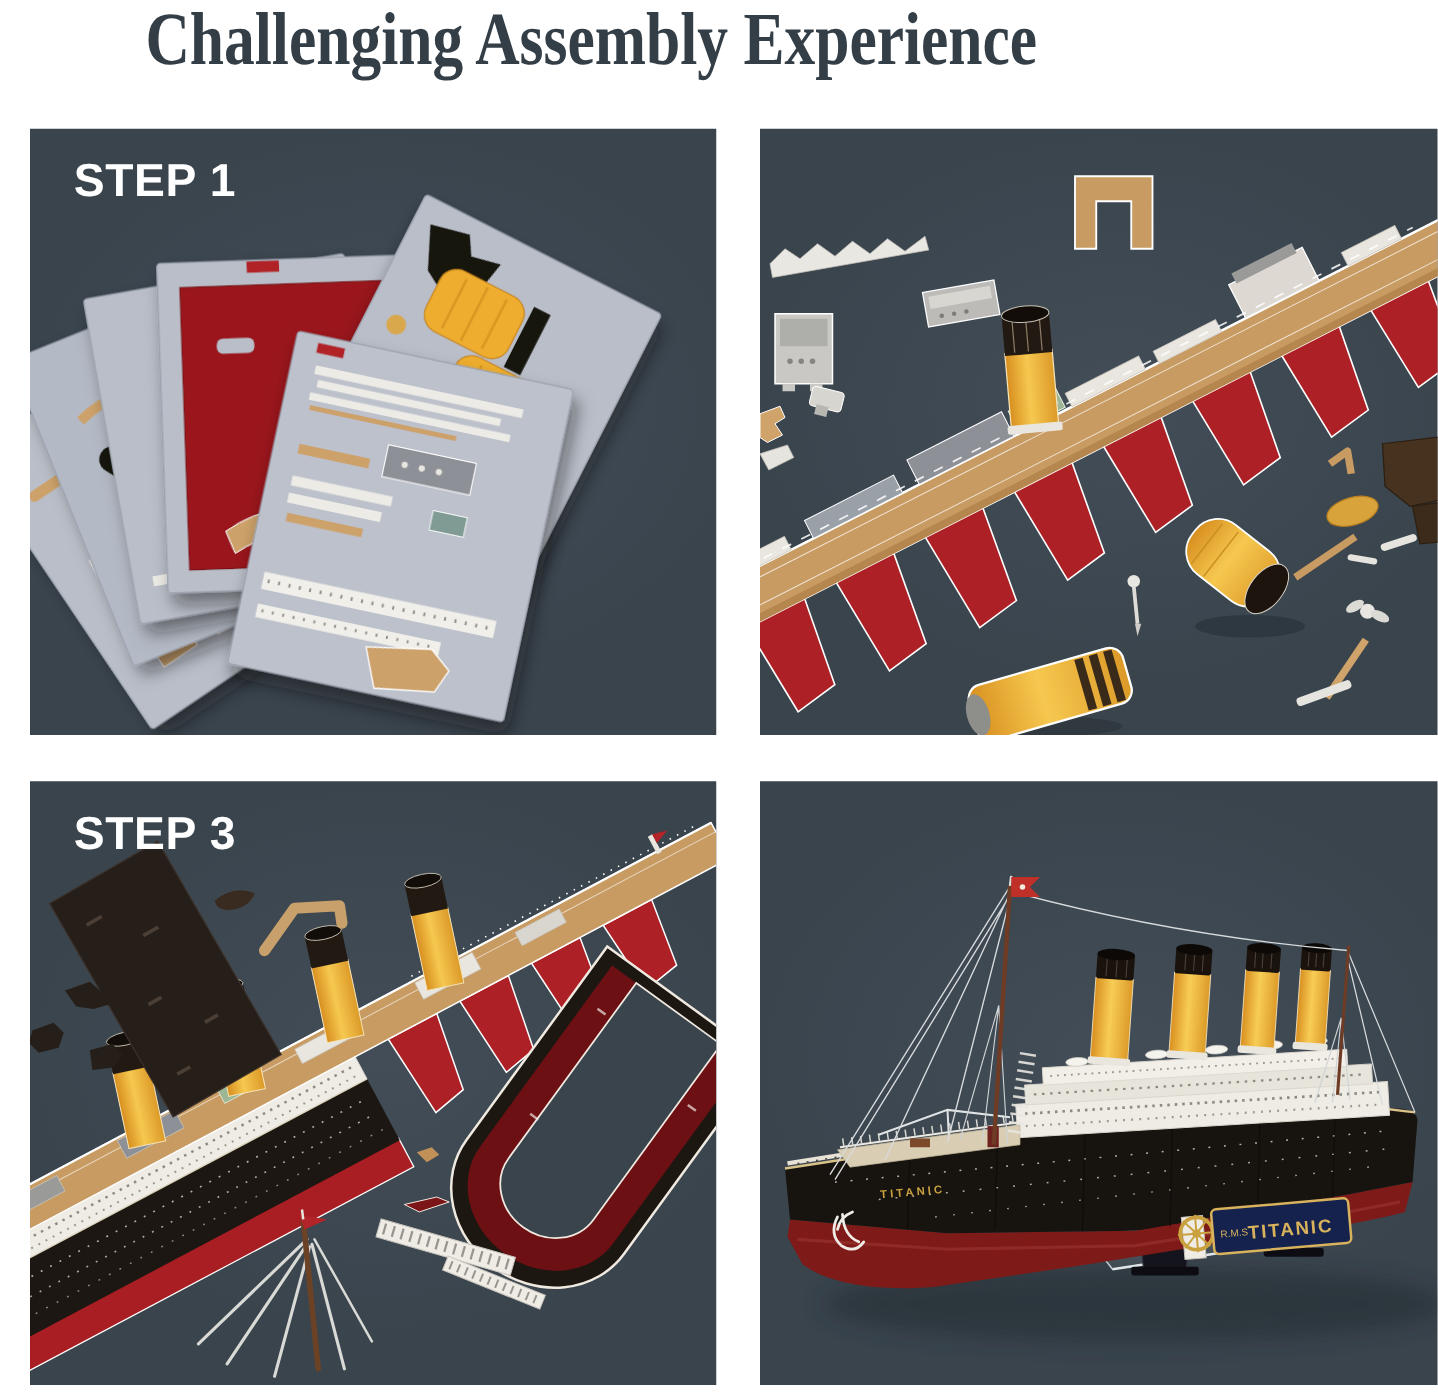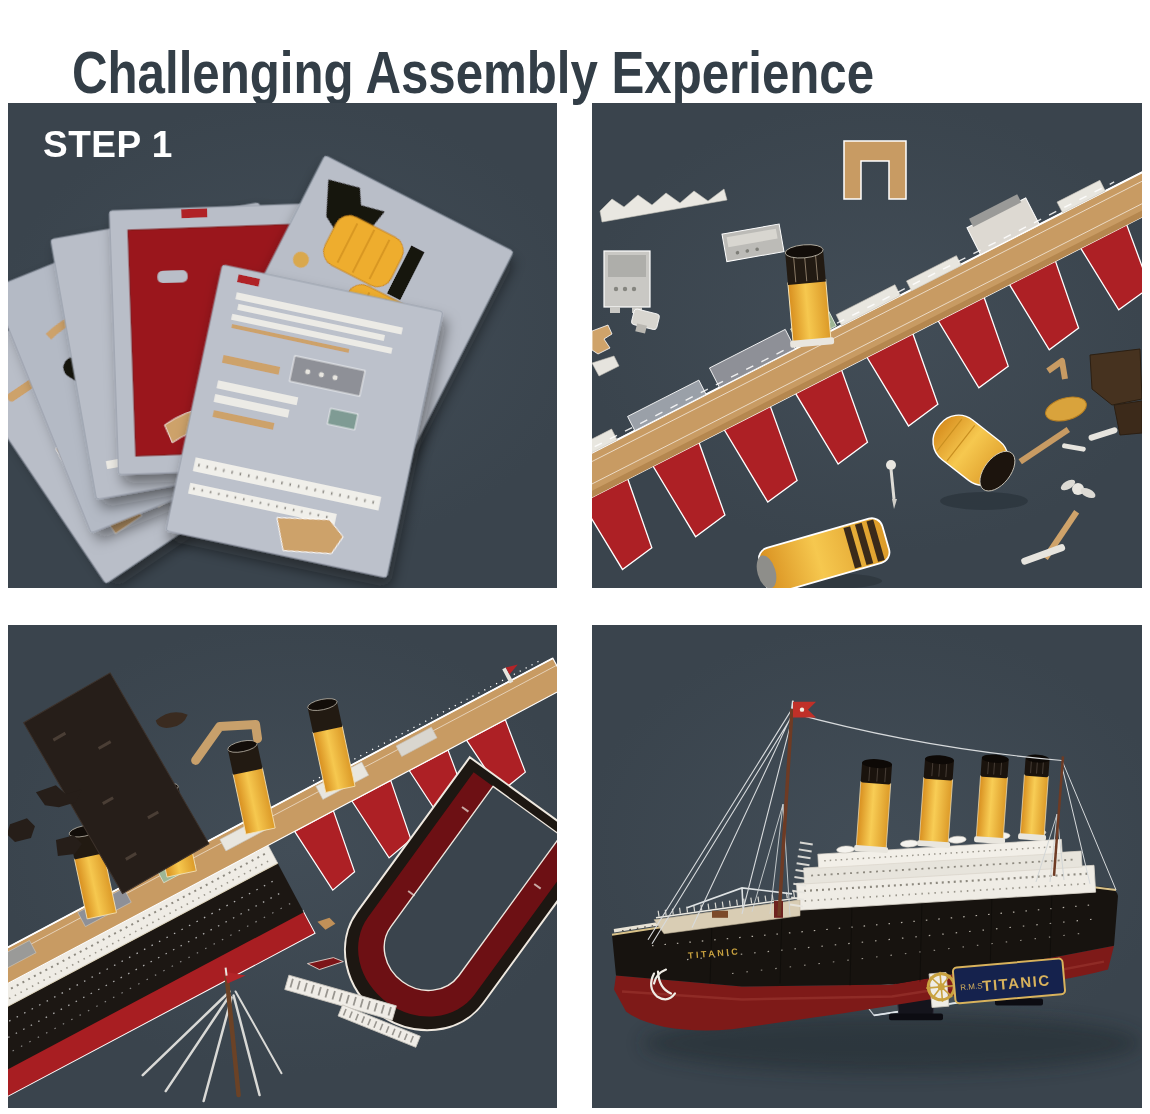--- a/index.html
+++ b/index.html
@@ -1,19 +1,19 @@
 <!DOCTYPE html>
 <html><head>
 <meta charset="utf-8">
 <style>
   html,body{margin:0;padding:0;background:#ffffff;}
   body{width:1150px;height:1114px;position:relative;font-family:"Liberation Sans",sans-serif;overflow:hidden;}
-  .title-wrap{position:absolute;top:0;left:0;width:946px;height:103px;display:flex;justify-content:center;align-items:flex-end;}
+  .title-wrap{position:absolute;top:0;left:0;width:946px;height:103px;display:flex;justify-content:center;align-items:flex-start;font-family:Liberation Serif, serif;}
   .page-title{font-size:60px;font-weight:bold;color:#333e47;line-height:1.0;margin-top:1px;white-space:nowrap;transform:scaleX(0.82);transform-origin:center top;letter-spacing:0px;}
-  .grid{position:absolute;top:103px;left:8px;width:968px;height:1005px;display:grid;grid-template-columns:549px 550px;grid-template-rows:485px 483px;column-gap:35px;row-gap:37px;}
+  .grid{position:absolute;top:103px;left:24px;width:968px;height:1005px;display:grid;grid-template-columns:549px 550px;grid-template-rows:485px 483px;column-gap:35px;row-gap:37px;}
   .panel{position:relative;overflow:hidden;background:radial-gradient(ellipse 75% 65% at 52% 46%, #424d57 0%, #3a444d 72%);}
   .step-label{position:absolute;top:21px;left:35px;color:#ffffff;font-size:37px;font-weight:bold;letter-spacing:0.5px;z-index:5;}
   .art{position:absolute;left:0;top:0;width:100%;height:100%;}
   text{font-family:"Liberation Sans",sans-serif;}
 </style>
 </head>
 <body>
 
 <div class="title-wrap">
   <div class="page-title">Challenging Assembly Experience</div>
@@ -324,20 +324,21 @@
         <rect x="276" y="366" width="112" height="15" fill="#efece6" stroke="#c9c5bd" stroke-width="0.8"></rect>
         <line x1="280" y1="373" x2="384" y2="373" stroke="#8a8781" stroke-width="9" stroke-dasharray="1.8 5.5" opacity="0.85"></line>
       </g>
       <g transform="rotate(22 370 402)">
         <rect x="330" y="396" width="84" height="12" fill="#efece6" stroke="#c9c5bd" stroke-width="0.8"></rect>
         <line x1="334" y1="402" x2="410" y2="402" stroke="#8a8781" stroke-width="7" stroke-dasharray="1.6 5" opacity="0.85"></line>
       </g>
       <path d="M310 298 l12 -4 l6 6 l-10 6 z" fill="#c09058"></path>
       <path d="M300 340 l26 -6 l10 4 l-24 8 z" fill="#7c1518" stroke="#efe9e0" stroke-width="0.8"></path>
     </svg>
+    <div class="step-label">STEP 3</div>
   </section>
 
   <section class="panel">
     <svg class="art" viewBox="0 0 550 485" preserveAspectRatio="none">
       <defs>
         <linearGradient id="fy4" x1="0" y1="0" x2="1" y2="0">
           <stop offset="0" stop-color="#d88f1f"></stop>
             <stop offset="0.45" stop-color="#f8cd55"></stop>
             <stop offset="1" stop-color="#dc9a28"></stop>
         </linearGradient>

